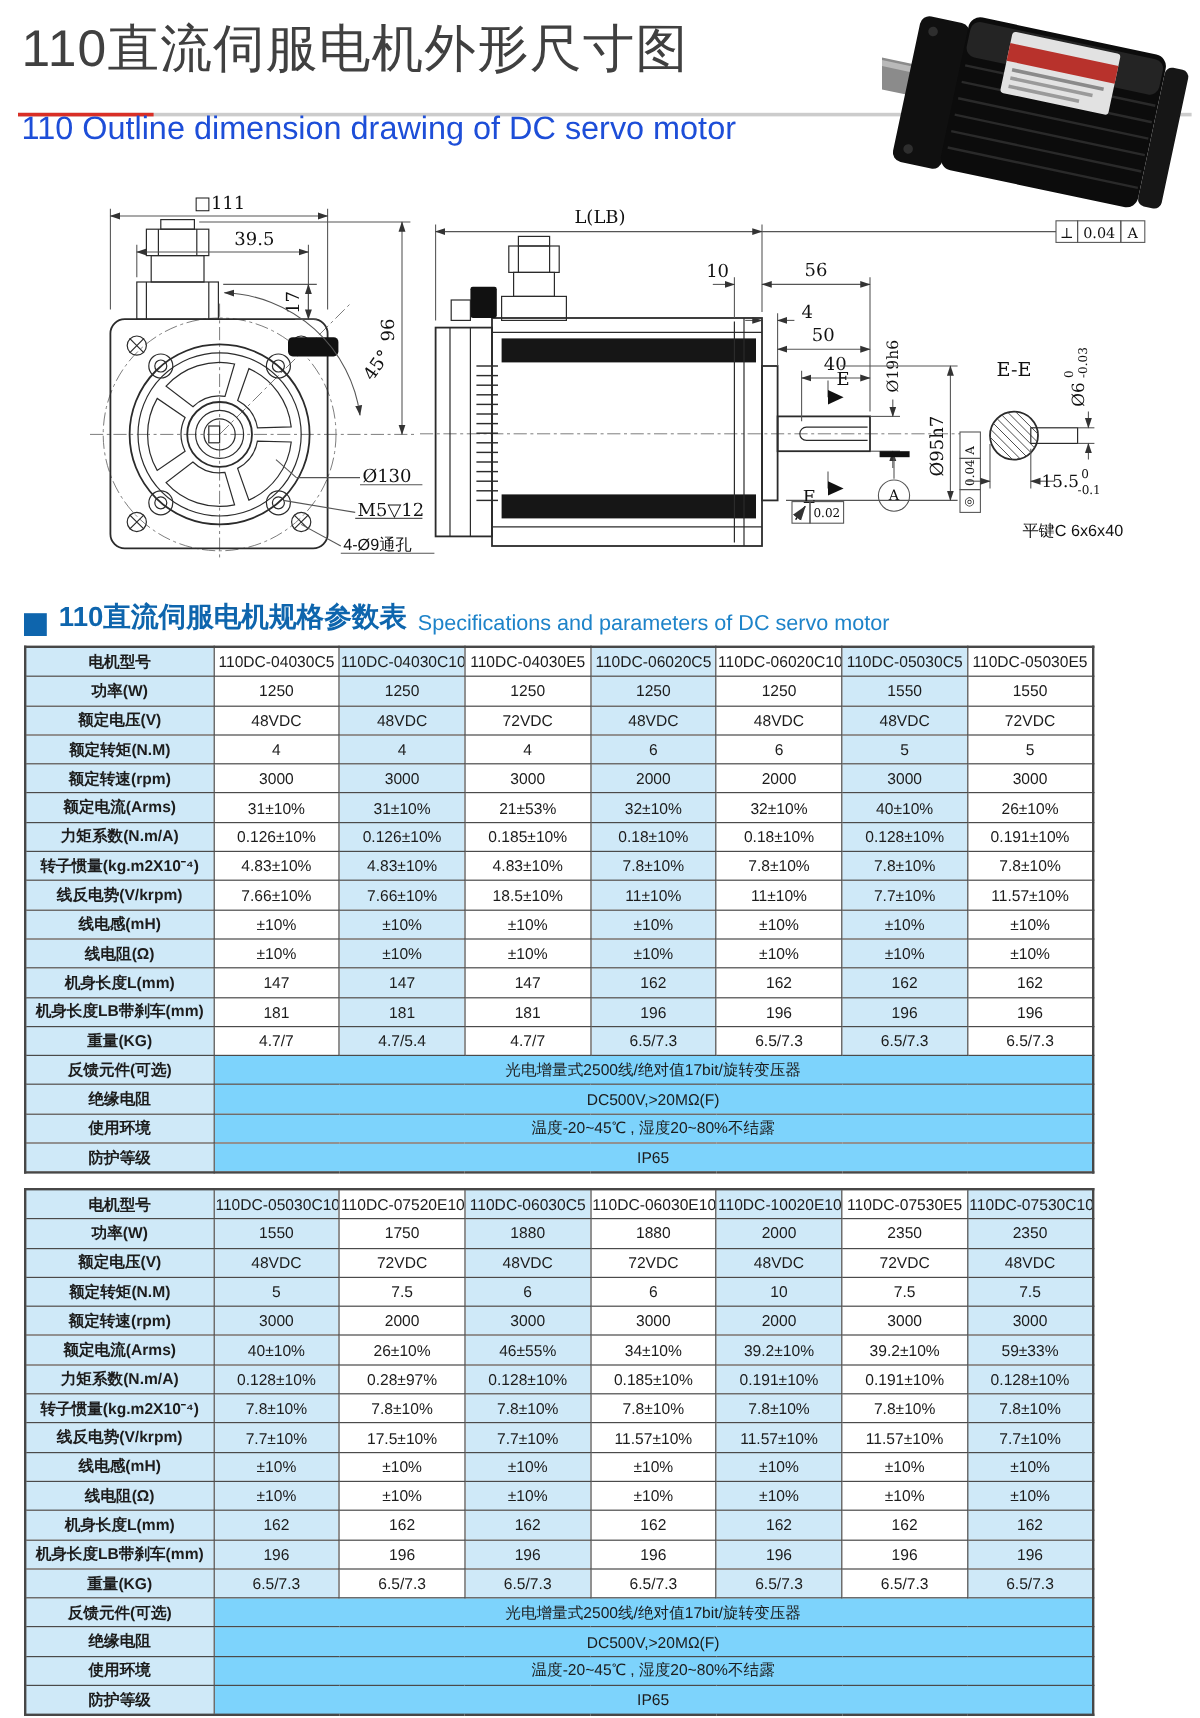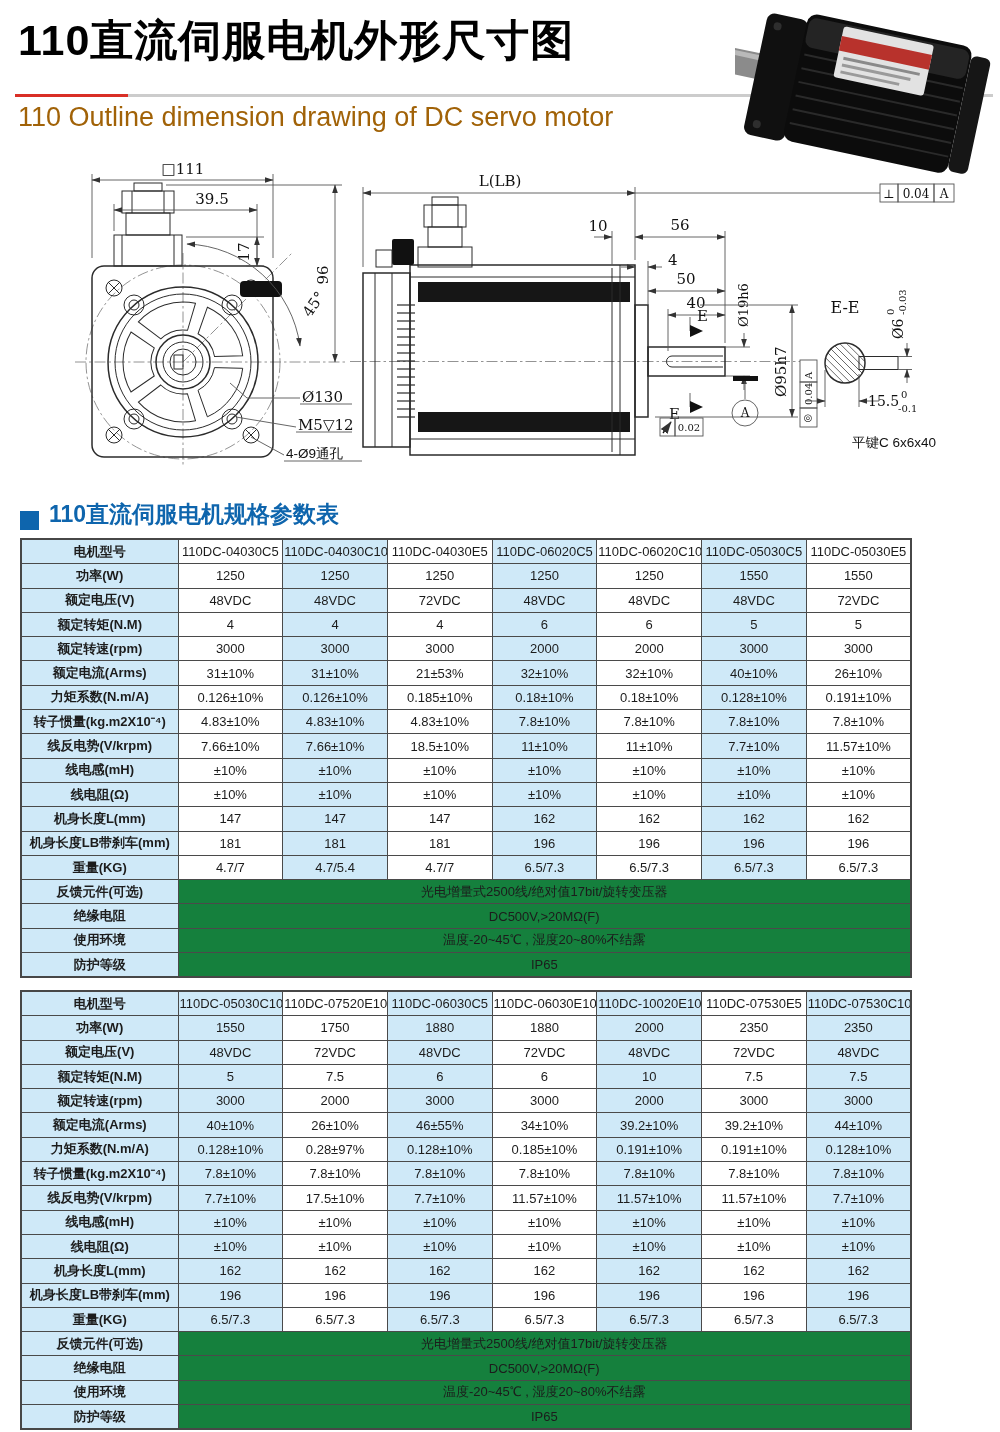--- a/index.html
+++ b/index.html
@@ -1,38 +1,38 @@
 <!DOCTYPE html>
 <html><head>
 <meta charset="utf-8">
 <style>
   html,body{margin:0;padding:0;background:#fff}
   .page{position:relative;width:1000px;height:1432px;background:#fff;
         font-family:"Liberation Sans",sans-serif;overflow:hidden;color:#1c1c1c}
-  h1.title{position:absolute;left:18px;top:12px;margin:0;font-size:43px;font-weight:bold;
-           color:#000000;letter-spacing:1px;font-family:"Liberation Sans",sans-serif}
+  h1.title{position:absolute;left:18px;top:12px;margin:0;font-size:43px;font-weight:normal;
+           color:#404040;letter-spacing:1px;font-family:"Liberation Sans",sans-serif}
   .rule{position:absolute;left:15px;top:94px;width:978px;height:3px;background:#cccccc}
   .rule .red{position:absolute;left:0;top:0;width:113px;height:3px;background:#d92f26}
-  .subtitle{position:absolute;left:18px;top:102px;font-size:27px;color:#a16207}
+  .subtitle{position:absolute;left:18px;top:92px;font-size:27px;color:#1d4ed8}
   .photo{position:absolute;left:735px;top:6px;width:260px;height:180px}
   .drawing{position:absolute;left:0;top:155px}
   .sec{position:absolute;left:20px;top:499px;display:flex;align-items:flex-end}
   .sec .sq{width:19px;height:19px;background:#0e65ad;margin-right:10px}
   .sec .zh{font-size:23px;font-weight:bold;color:#0e65ad}
   .sec .en{font-size:18px;color:#1d83c9;margin-left:9px;padding-top:2px}
   table.spec{position:absolute;left:20px;width:892px;border-collapse:collapse;
              table-layout:fixed;border:2px solid #474747}
   #t1{top:538px}
   #t2{top:990px}
   table.spec td{border:1px solid #4a4a4a;height:23.3px;text-align:center;font-size:13px;
      color:#1c1c1c;padding:0 1px;overflow:hidden;white-space:nowrap}
   td.lbl{text-align:left;padding-left:7px;font-weight:600;background:#cfe9f8;font-size:12.5px}
   td.blue{background:#cfe9f8}
   td.model{font-size:12px}
-  td.span{text-align:left;padding-left:12px;background:#15803d}
+  td.span{text-align:left;padding-left:12px;background:#7dd3fc}
   col.c-lbl{width:157px}
   
   .o{stroke:#2b2b2b;stroke-width:1.5;fill:none}
   .o2{stroke:#2b2b2b;stroke-width:1;fill:none}
   .d{stroke:#555;stroke-width:0.9;fill:none}
   .cl{stroke:#777;stroke-width:0.8;stroke-dasharray:11 3 2.5 3;fill:none}
   text.t{font:15px "DejaVu Serif","Liberation Serif",serif;fill:#111}
   text.ts{font:12px "DejaVu Serif","Liberation Serif",serif;fill:#111}
   text.tt{font:10px "DejaVu Serif","Liberation Serif",serif;fill:#111}
   text.cn{font:13.5px "Liberation Sans",sans-serif;fill:#111}
@@ -337,20 +337,21 @@
       <text class="t" x="868" y="251" style="font-size:14px">15.5</text>
       <text class="tt" x="901" y="243">0</text>
       <text class="tt" x="898" y="257">-0.1</text>
       <text class="cn" x="852" y="292">平键C 6x6x40</text>
     </g>
   </svg>
 
   <div class="sec">
     <span class="sq"></span>
     <span class="zh">110直流伺服电机规格参数表</span>
+    <span class="en">Specifications and parameters of DC servo motor</span>
   </div>
 
   <table class="spec" id="t1">
     <colgroup>
         <col class="c-lbl">
         <col>
         <col>
         <col>
         <col>
         <col>
@@ -580,21 +581,21 @@
           <td class="blue">3000</td>
         </tr>
         <tr>
           <td class="lbl">额定电流(Arms)</td>
           <td class="blue">40±10%</td>
           <td>26±10%</td>
           <td class="blue">46±55%</td>
           <td>34±10%</td>
           <td class="blue">39.2±10%</td>
           <td>39.2±10%</td>
-          <td class="blue">44±10%</td>
+          <td class="blue">59±33%</td>
         </tr>
         <tr>
           <td class="lbl">力矩系数(N.m/A)</td>
           <td class="blue">0.128±10%</td>
           <td>0.28±97%</td>
           <td class="blue">0.128±10%</td>
           <td>0.185±10%</td>
           <td class="blue">0.191±10%</td>
           <td>0.191±10%</td>
           <td class="blue">0.128±10%</td>

